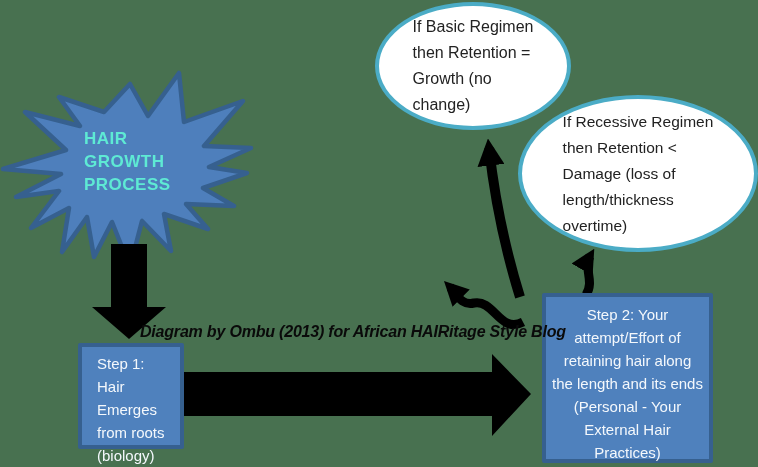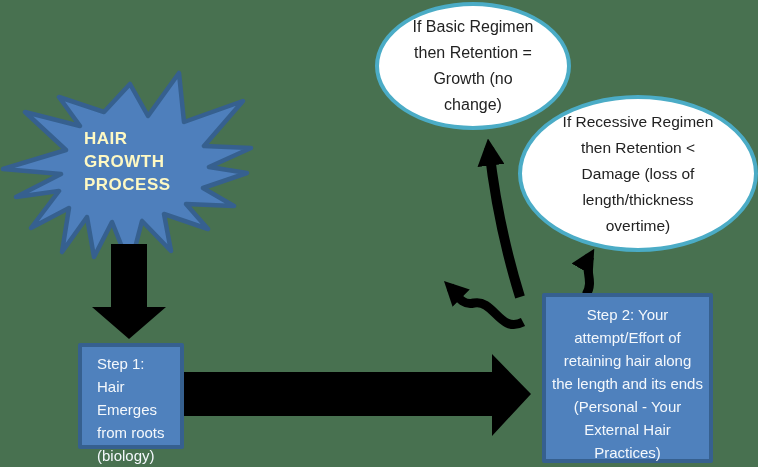--- a/index.html
+++ b/index.html
@@ -6,34 +6,34 @@
   .stage{
     position:relative;width:758px;height:467px;overflow:hidden;
     background:#487150;
     font-family:"Liberation Sans", sans-serif;
   }
   .stage svg{position:absolute;left:0;top:0;}
   .bubble{
     position:absolute;box-sizing:border-box;
     background:#FFFFFF;border:4px solid #4BACC6;border-radius:50%;
     display:flex;align-items:center;justify-content:center;
-    color:#222222;text-align:center;white-space:pre-line;
+    color:#222222;text-align:left;white-space:pre-line;
   }
   #bubble-basic{left:375px;top:2px;width:196px;height:128px;font-size:16px;line-height:26px;}
   #bubble-healthy{left:296px;top:131px;width:180px;height:154px;font-size:15.5px;line-height:25px;}
   #bubble-recessive{left:518px;top:95px;width:240px;height:157px;font-size:15.5px;line-height:26px;}
   .step-box{
     position:absolute;box-sizing:border-box;
     background:#4F81BD;border:4px solid #36608F;border-radius:2px;
     color:#F4F8FC;white-space:pre-line;font-size:15px;line-height:23px;
   }
   #step1{left:78px;top:343px;width:106px;height:106px;padding:5px 4px 4px 15px;text-align:left;}
   #step2{left:522px;top:293px;width:171px;height:170px;padding:6px 4px 4px 4px;text-align:center;margin-left:20px;}
   #burst-label{
-    position:absolute;left:84px;top:127px;color:#fef9c3;font-weight:bold;
+    position:absolute;left:84px;top:127px;color:#5eead4;font-weight:bold;
     font-size:17px;line-height:23px;letter-spacing:.5px;white-space:pre-line;
   }
   #caption{
     position:absolute;left:140px;top:323px;width:400px;
     color:#0A0A0A;font-weight:bold;font-style:italic;font-size:16px;
     white-space:nowrap;letter-spacing:-0.2px;
   }
 </style>
 </head>
 <body>
@@ -83,14 +83,15 @@
 from roots
 (biology)</div>
   <div class="step-box" id="step2">Step 2: Your
 attempt/Effort of
 retaining hair along
 the length and its ends
 (Personal - Your
 External Hair
 Practices)</div>
 
+  <div id="caption">Diagram by Ombu (2013) for African HAIRitage Style Blog</div>
 
 </div>
 
 </body></html>

